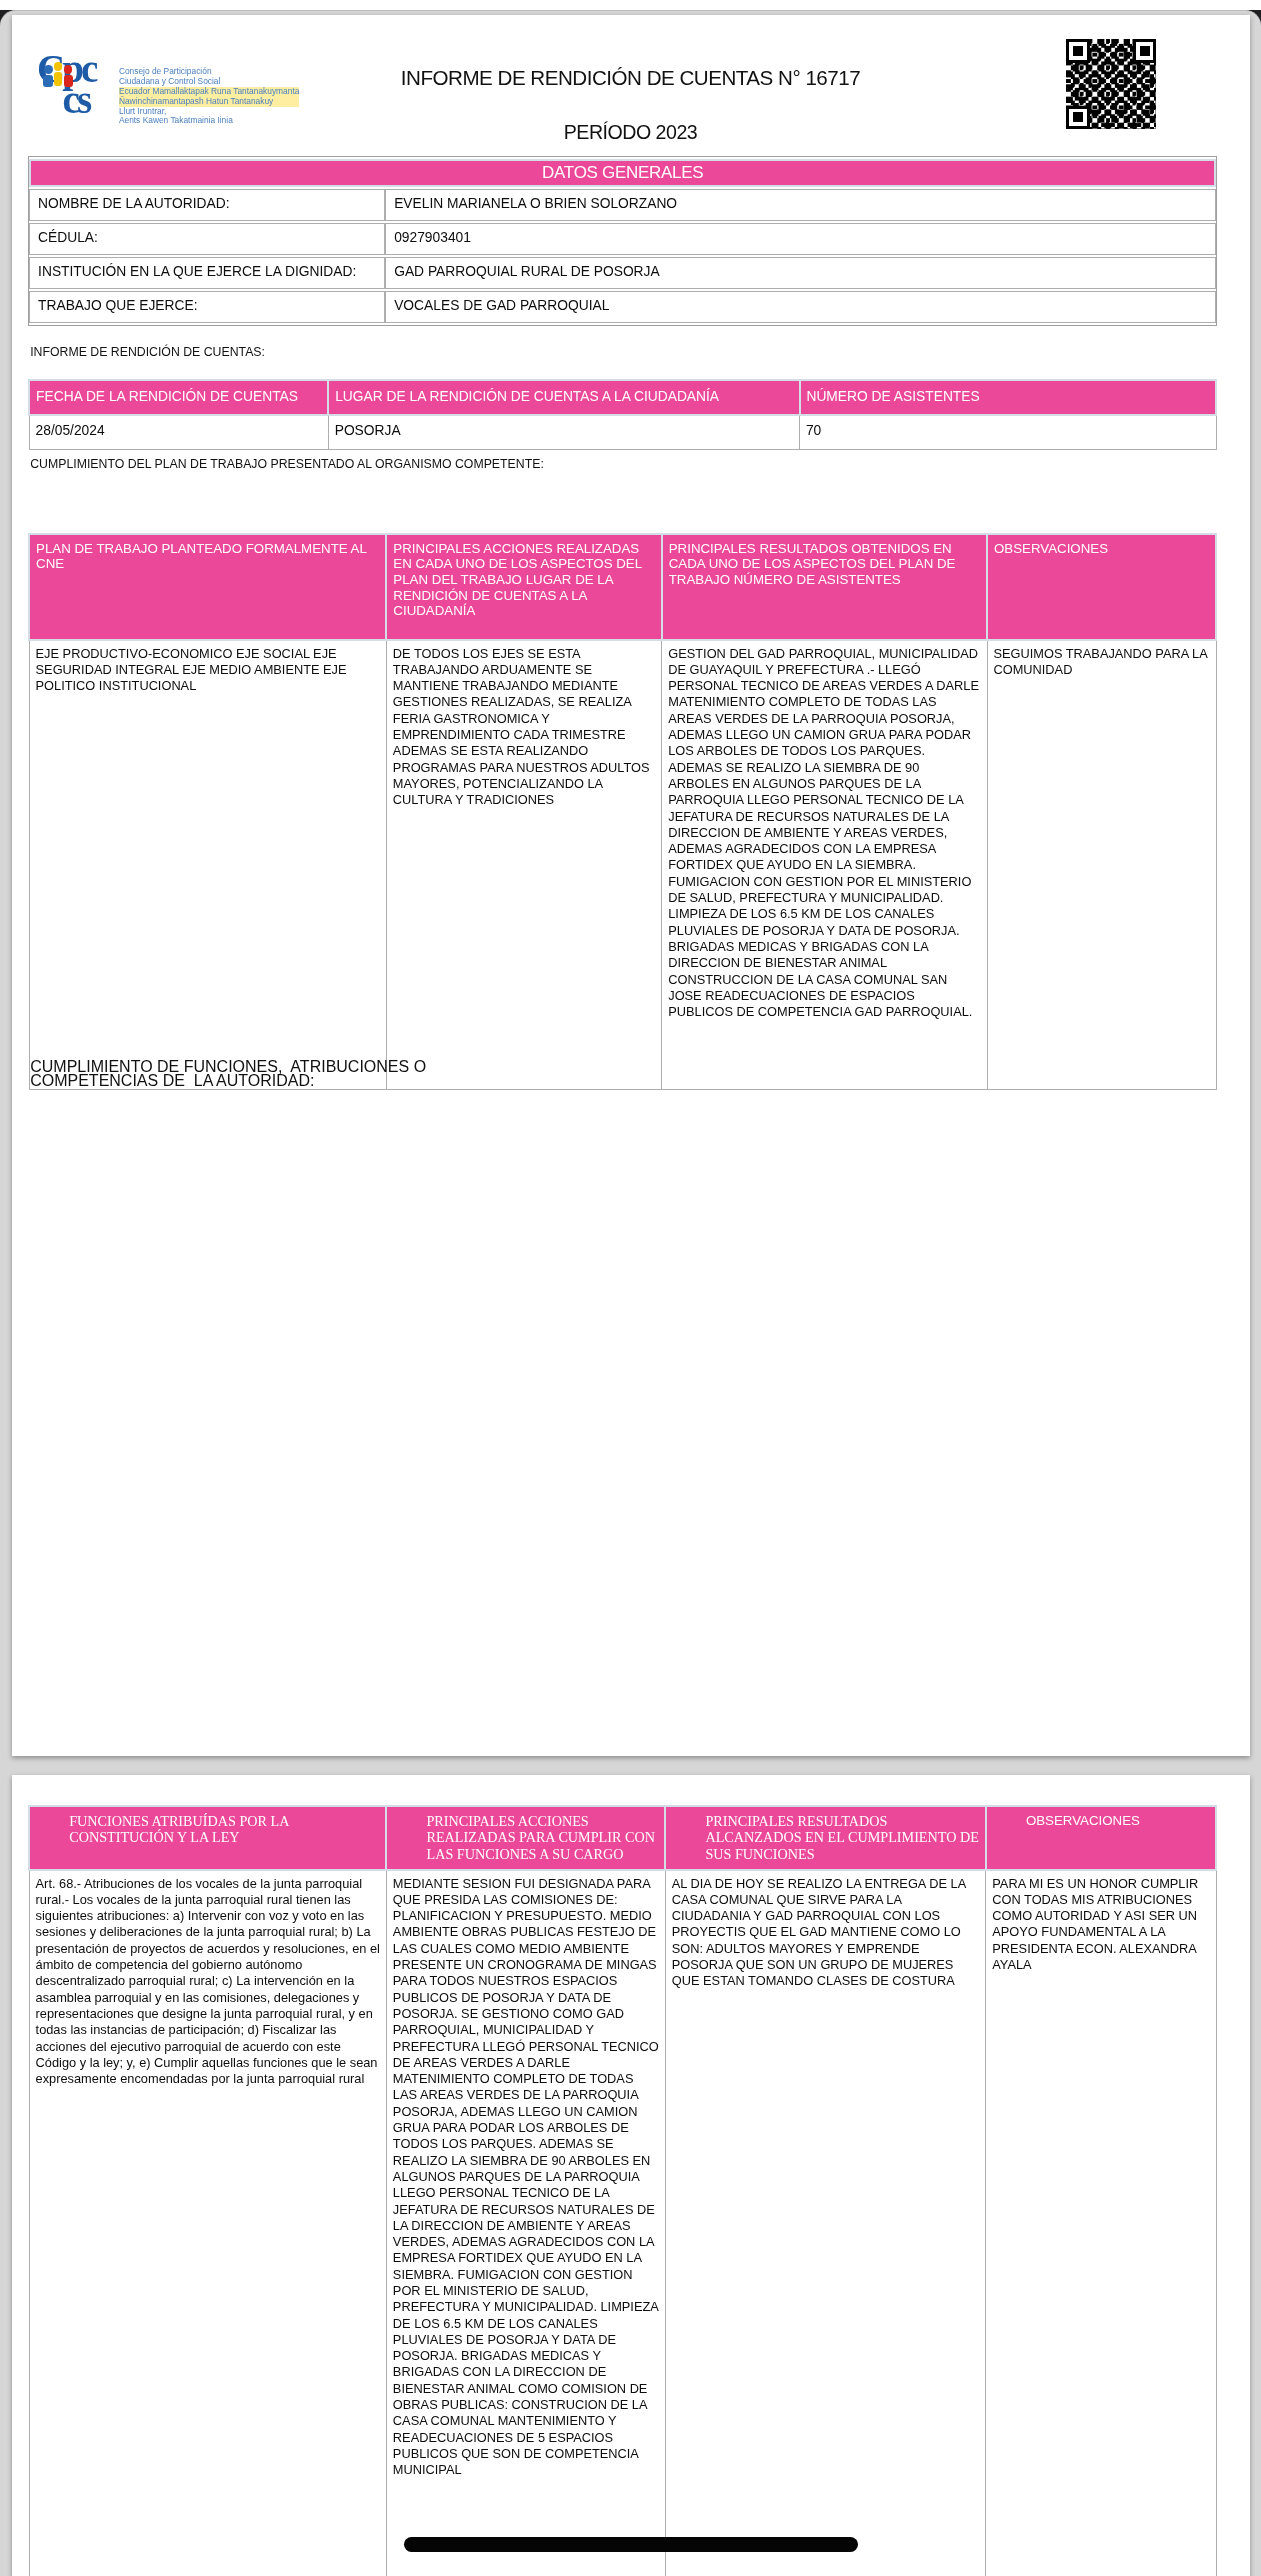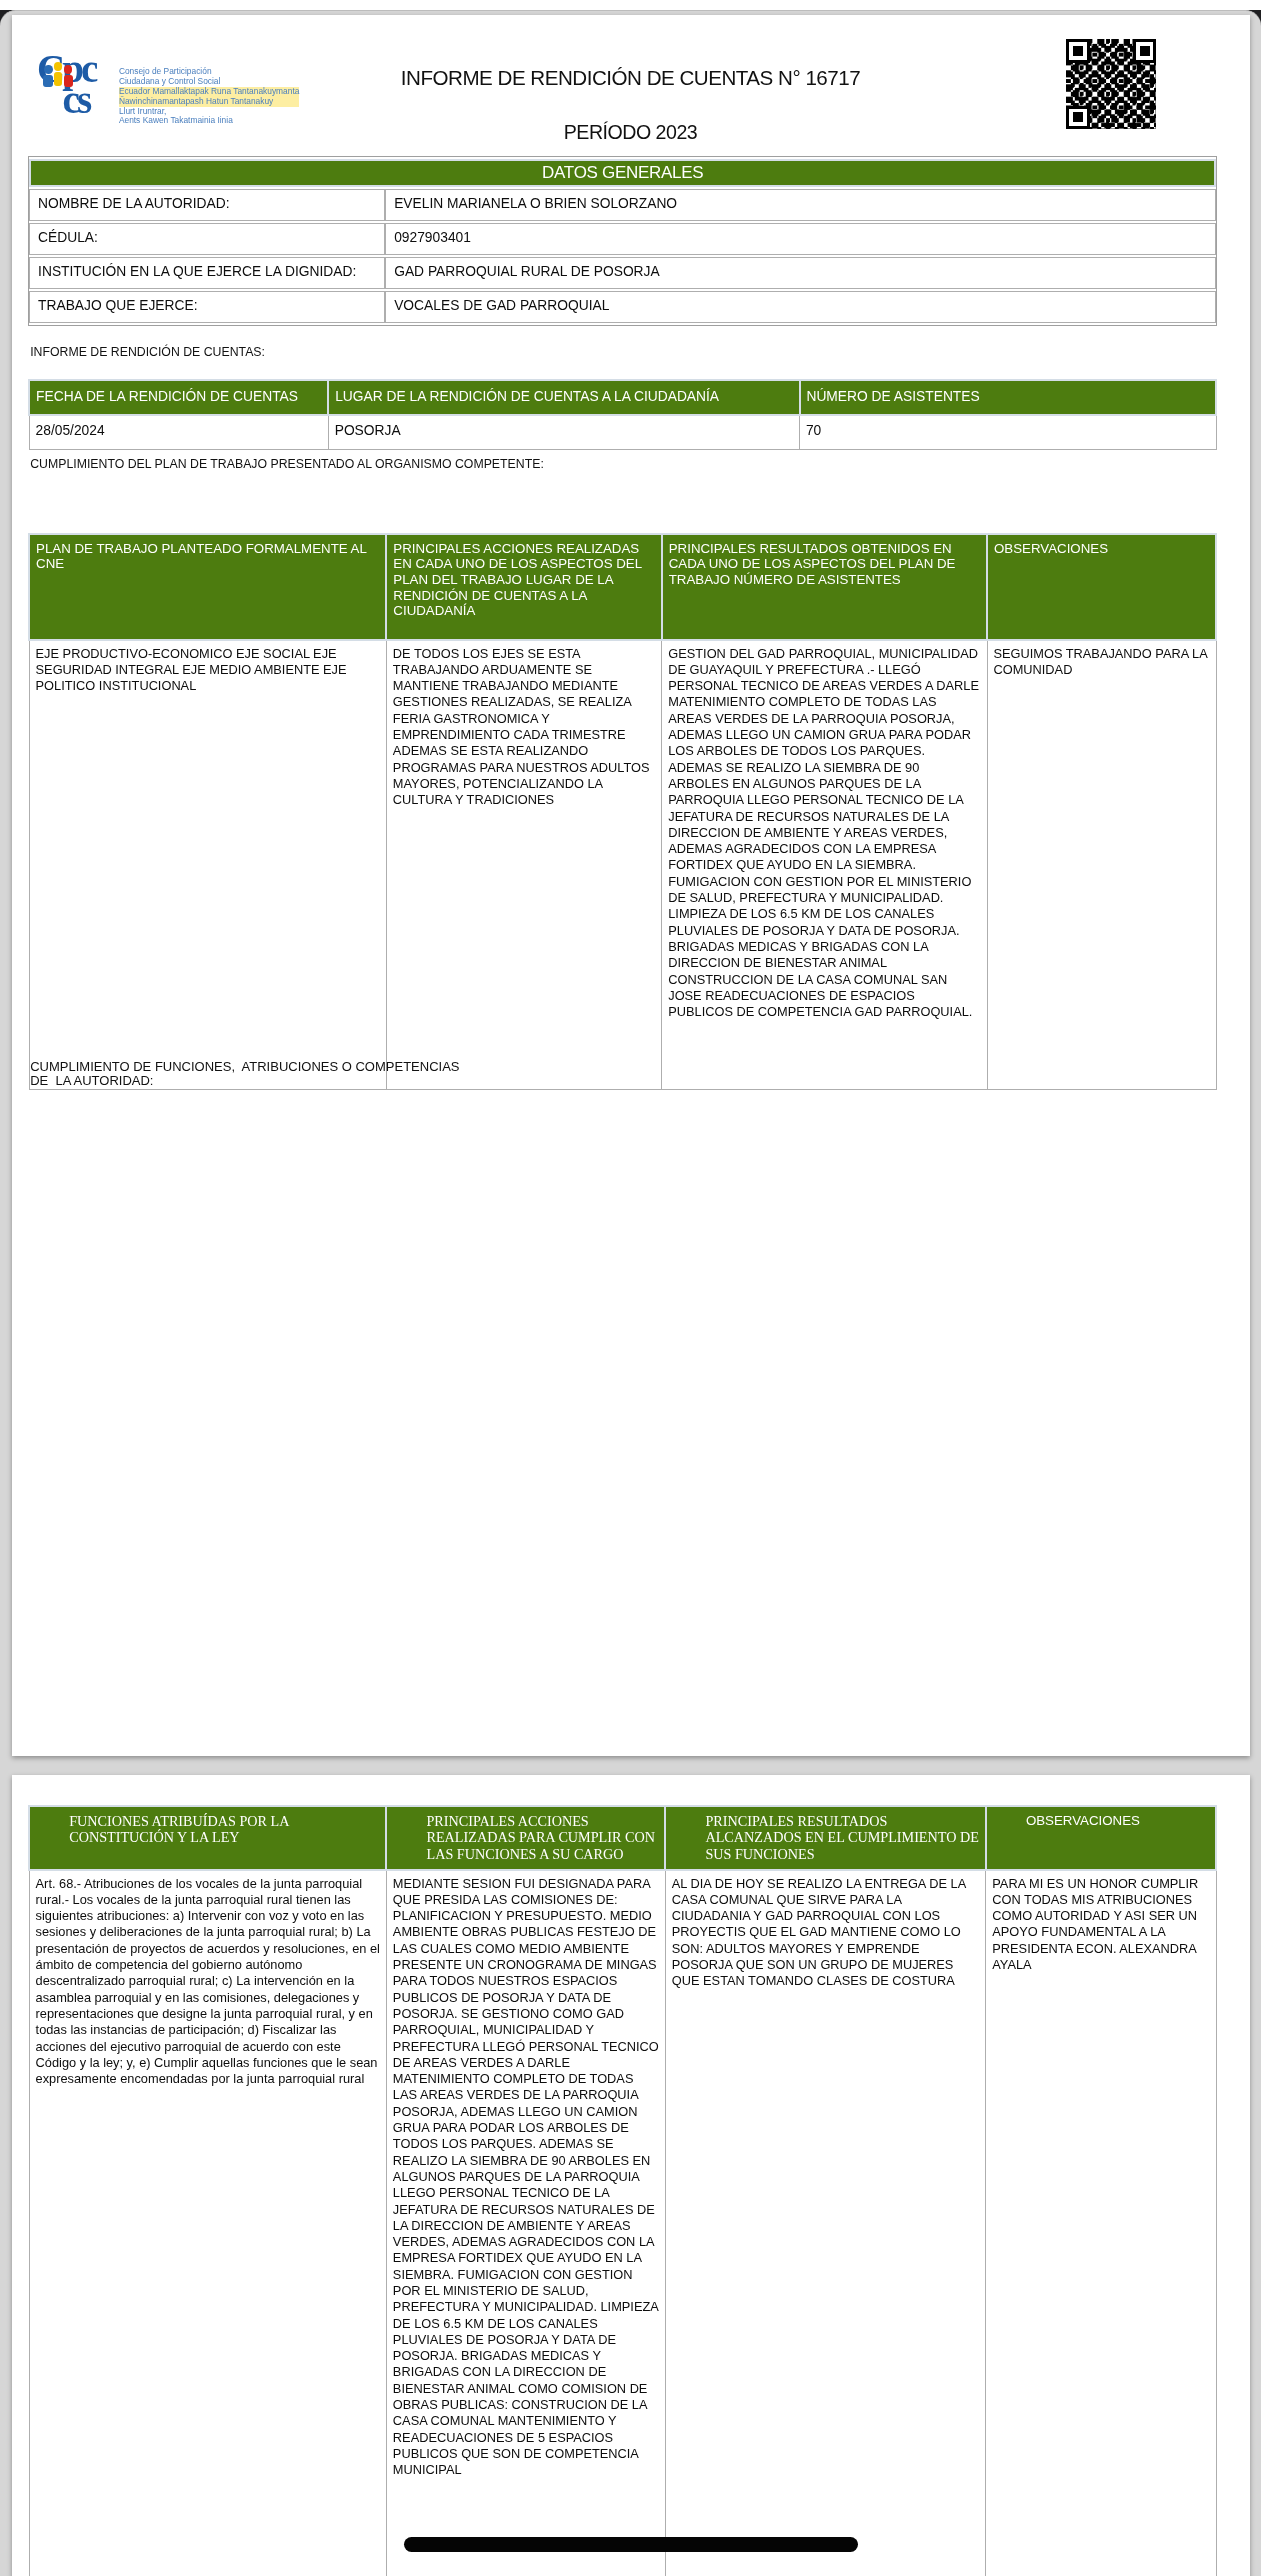--- a/index.html
+++ b/index.html
@@ -51,21 +51,21 @@
       background-image:
         conic-gradient(#000 25%, transparent 0 50%, #000 0 75%, transparent 0),
         conic-gradient(#000 25%, #fff 0 50%, #000 0 75%, #fff 0);
       background-size:12.8px 12.8px, 8.8px 8.8px; }
   .qr .finder { position:absolute; width:23.6px; height:23.6px; background:#fff; border:3.9px solid #000; }
   .qr .finder::after { content:''; position:absolute; inset:3.9px; background:#000; }
   .qr .f-tl { top:0; left:0; } .qr .f-tr { top:0; right:0; } .qr .f-bl { bottom:0; left:0; }
 
   
   .tbl { position:absolute; left:16.7px; width:1189px; border-collapse:collapse; }
-  .tbl th { background:#4d7c0f; color:#ffffff; font-weight:normal; text-align:left;
+  .tbl th { background:#ec4899; color:#ffffff; font-weight:normal; text-align:left;
             vertical-align:top; padding:5.9px 5.9px; border:2px solid #d4dde6; font-size:13.3px; line-height:15.7px; }
   .tbl td { background:#ffffff; border:1px solid #aeaeae; vertical-align:top;
             padding:4.9px 5.9px; font-size:12.8px; line-height:16.3px; color:#0d0d0d; white-space:pre-wrap; }
   .tbl { border:1px solid #9f9f9f; }
 
   
   .tbl-datos { border-collapse:separate; border-spacing:0 2px; top:141px; }
   .tbl-datos th { text-align:center; font-size:17px; letter-spacing:-0.3px; padding:3.9px 0 4.9px; }
   .tbl-datos td { font-size:13.8px; padding:5.9px 7.9px 7.9px; }
   .col-label { width:30%; }
@@ -73,21 +73,21 @@
   .inline-label { position:absolute; left:18.7px; font-size:12.3px; color:#111; white-space:pre-wrap; }
 
   .tbl-rendicion { top:364px; }
   .tbl-rendicion th { font-size:13.8px; padding:7.9px 5.9px 9.8px; }
   .tbl-rendicion td { font-size:13.8px; padding:6.9px 5.9px 9.8px; }
 
   .tbl-plan { top:470px;margin-top:48px; }
   .tbl-plan th { height:106px; }
   .tbl-plan td { height:450px; }
 
-  .lbl-funciones { top:1045px; max-width:432px; font-size:13px; line-height:14.7px; }
+  .lbl-funciones { top:1045px; max-width:432px; font-size:16px; line-height:14.7px; }
 
   
   .tbl-func { position:relative; left:16.7px; width:1189px; margin:0; }
   .tbl-func th { height:61px; font-family:"Liberation Serif", serif; font-size:14.2px; line-height:16.7px;padding-left:39px; }
   .tbl-func th.sans { font-family:"Liberation Sans", sans-serif; font-size:13.3px; }
   .tbl-func td { height:727px; }
   .cell-normalcase { font-size:13.3px; line-height:16.5px; }
 
   .home-indicator { position:absolute; left:50%; transform:translateX(-50%);
                     bottom:23.6px; width:454px; height:15.7px; background:#050505;

